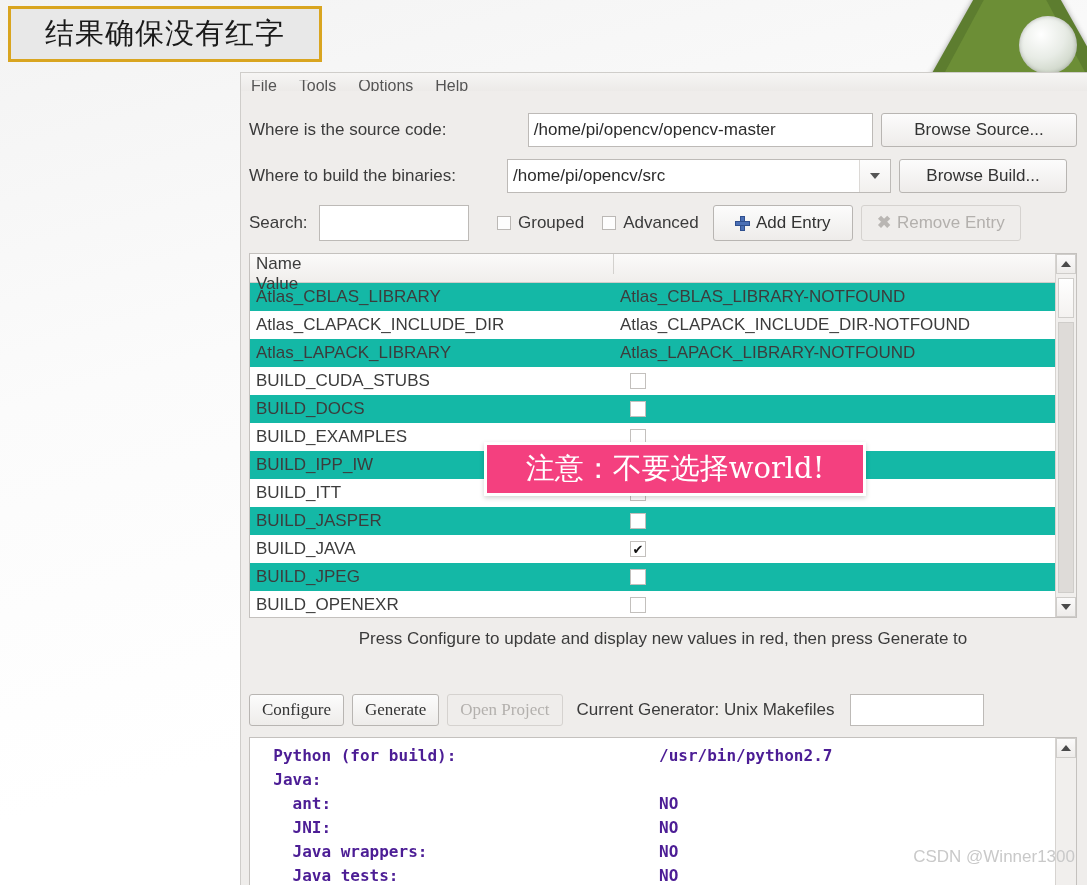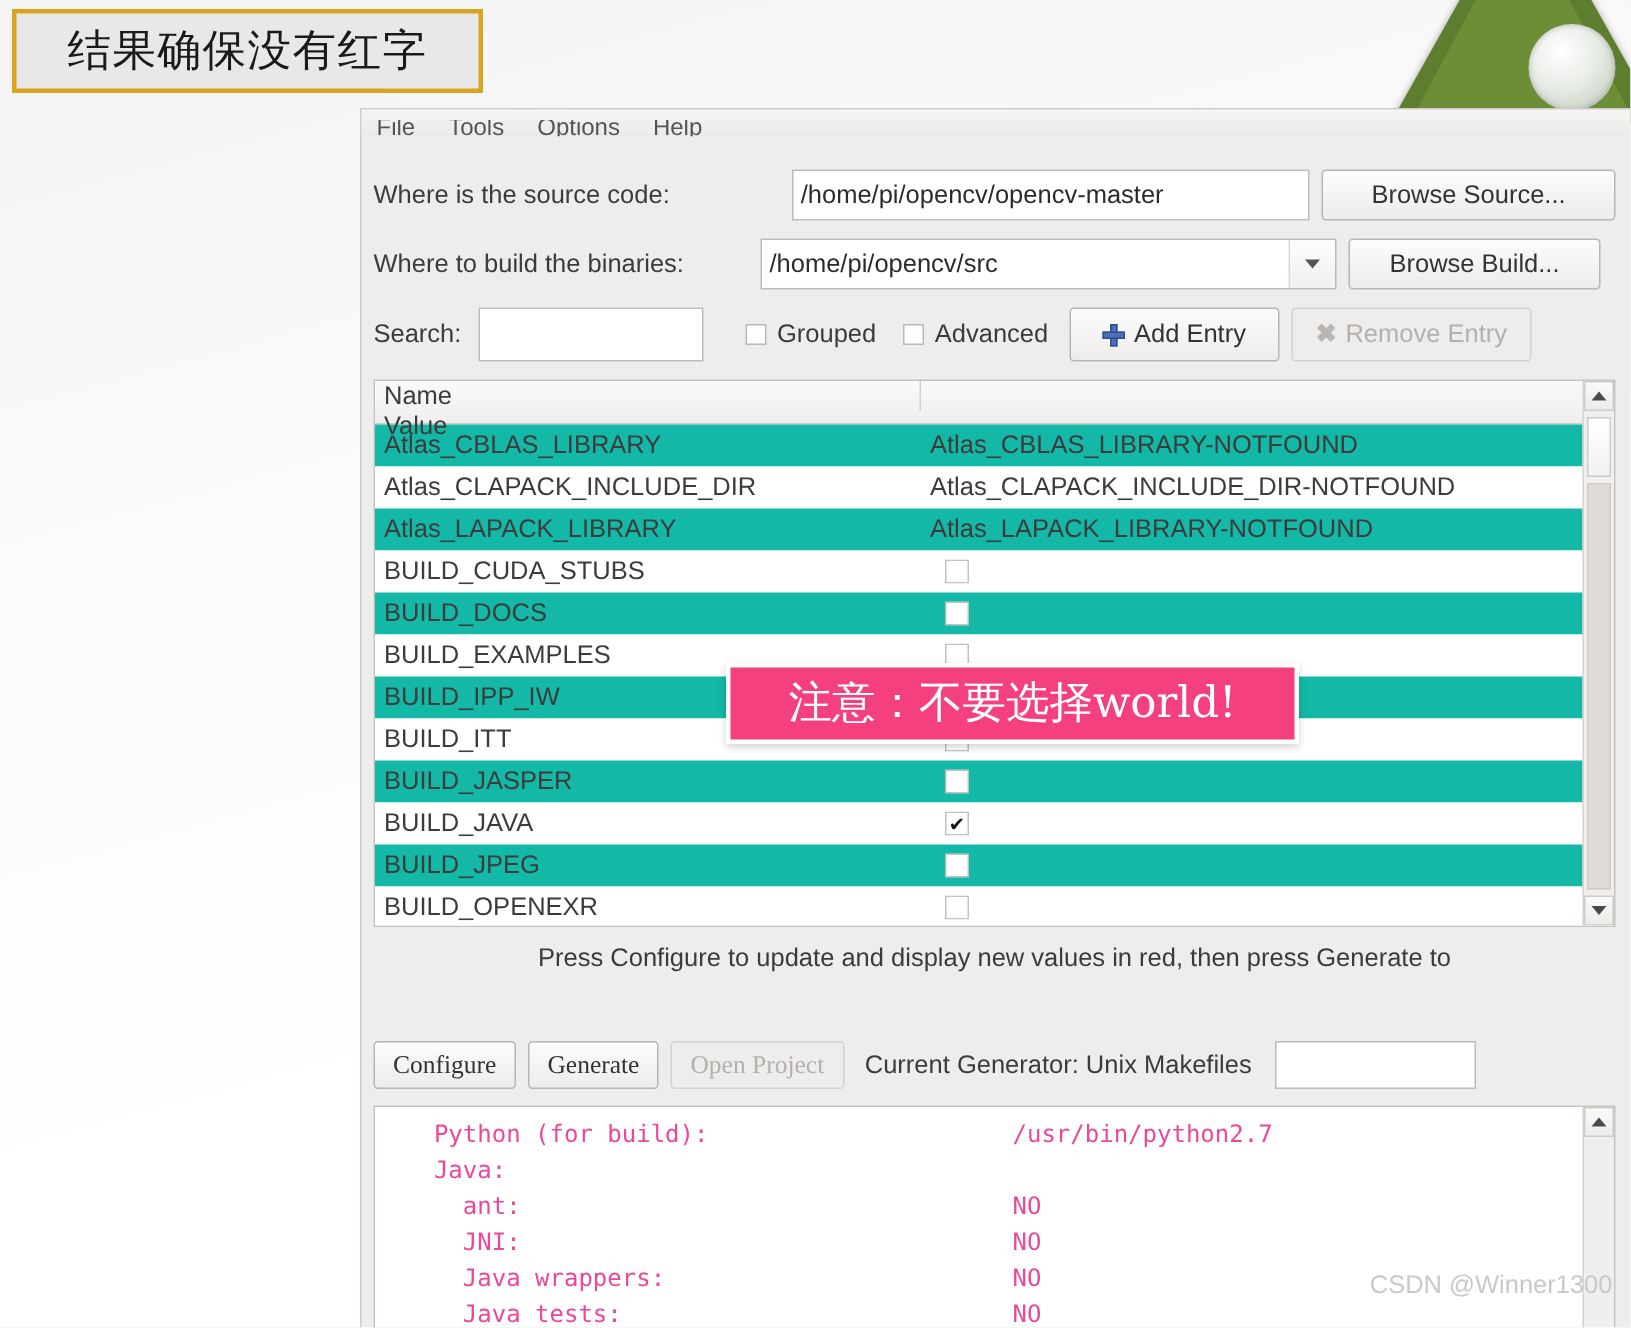--- a/index.html
+++ b/index.html
@@ -393,26 +393,27 @@
     width: 828px;
     height: 150px;
     background: #ffffff;
     border: 1px solid #c4c1be;
     box-sizing: border-box;
     overflow: hidden;
   }
   #console-inner {
     position: absolute;
     left: 0; top: 0; right: 20px; bottom: 0;
-    padding: 6px 0 0 20px;
+    padding: 6px 0 0 4px;
     font-family: "DejaVu Sans Mono", monospace;
     font-size: 16px;
-    color: #ec4899;
+    color: #4c1d95;
     line-height: 24px;
     white-space: pre;
+    font-weight: bold;
   }
   .cline { display: flex; }
   .cline .k { width: 405px; white-space: pre; }
   .cline .v { white-space: pre; }
 
   #console-scroll {
     position: absolute;
     right: 0; top: 0; bottom: 0;
     width: 20px;
     background: #f1efed;

